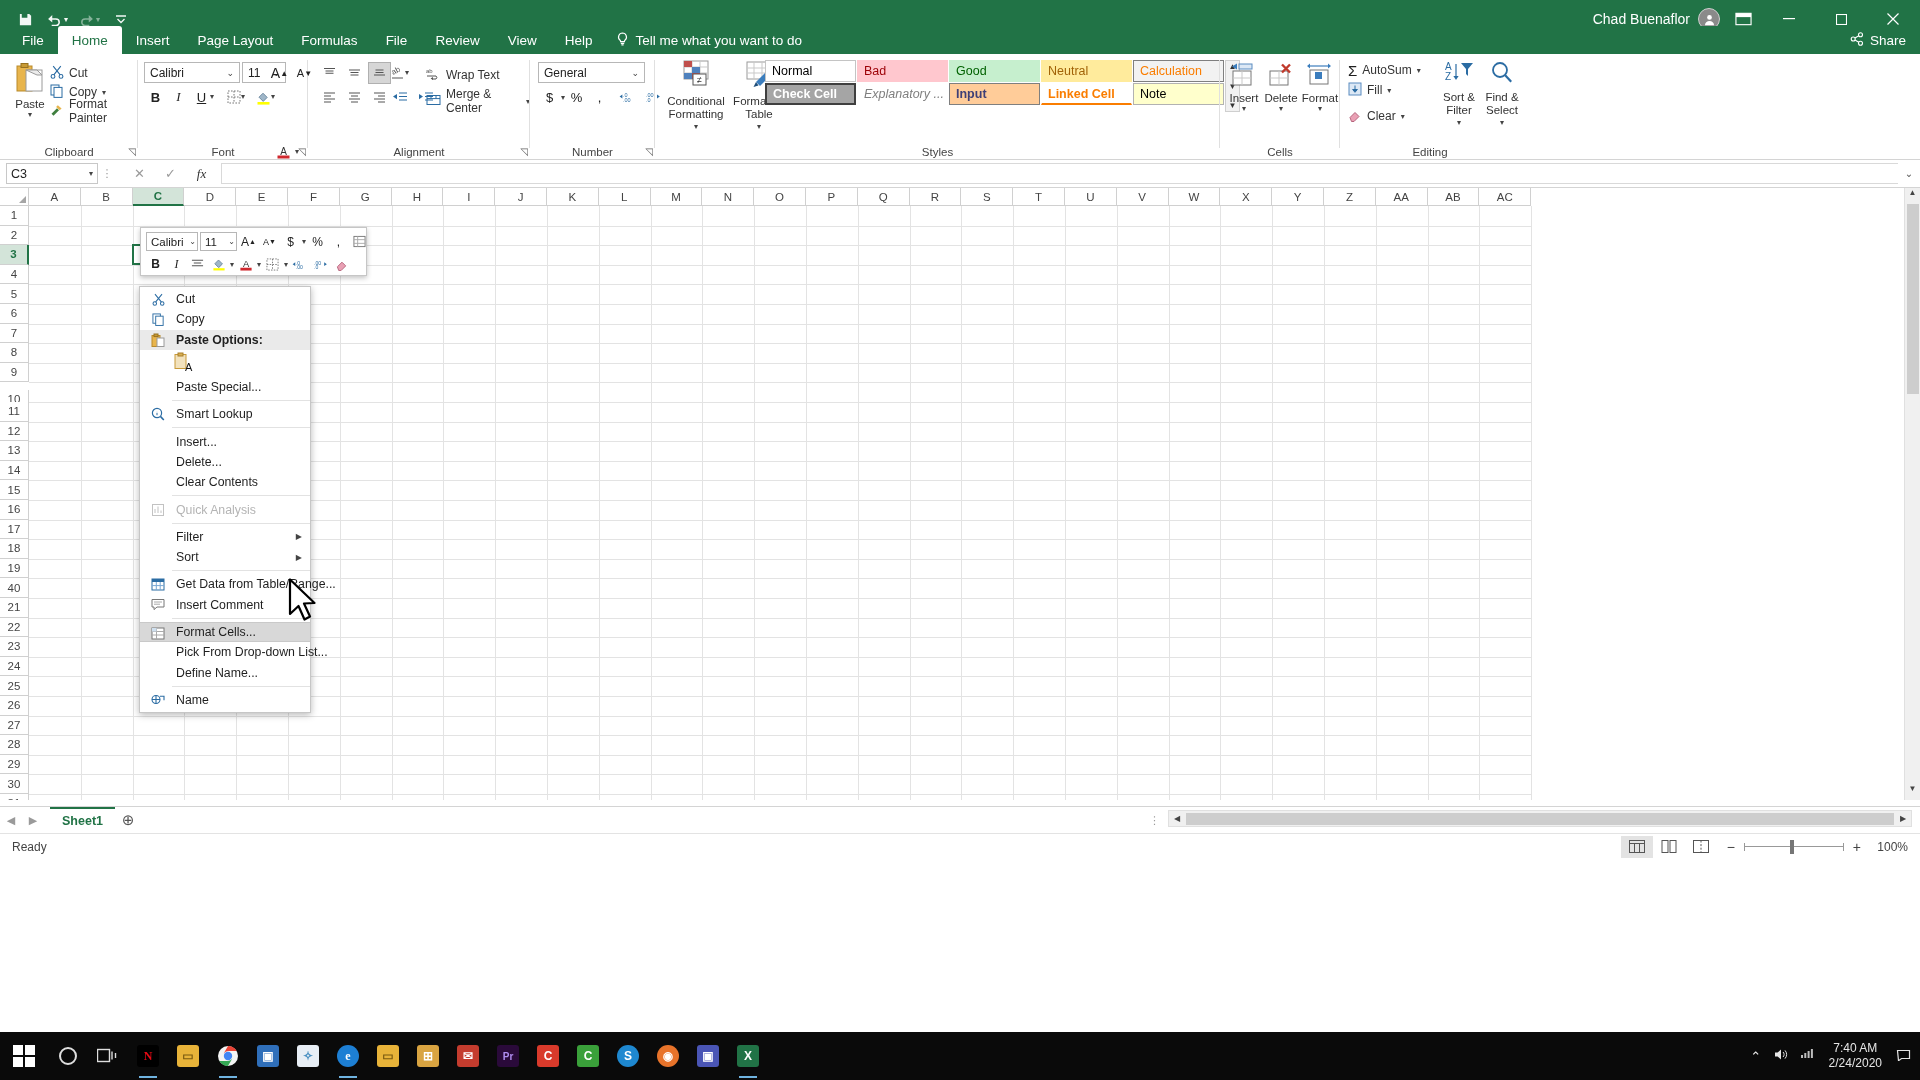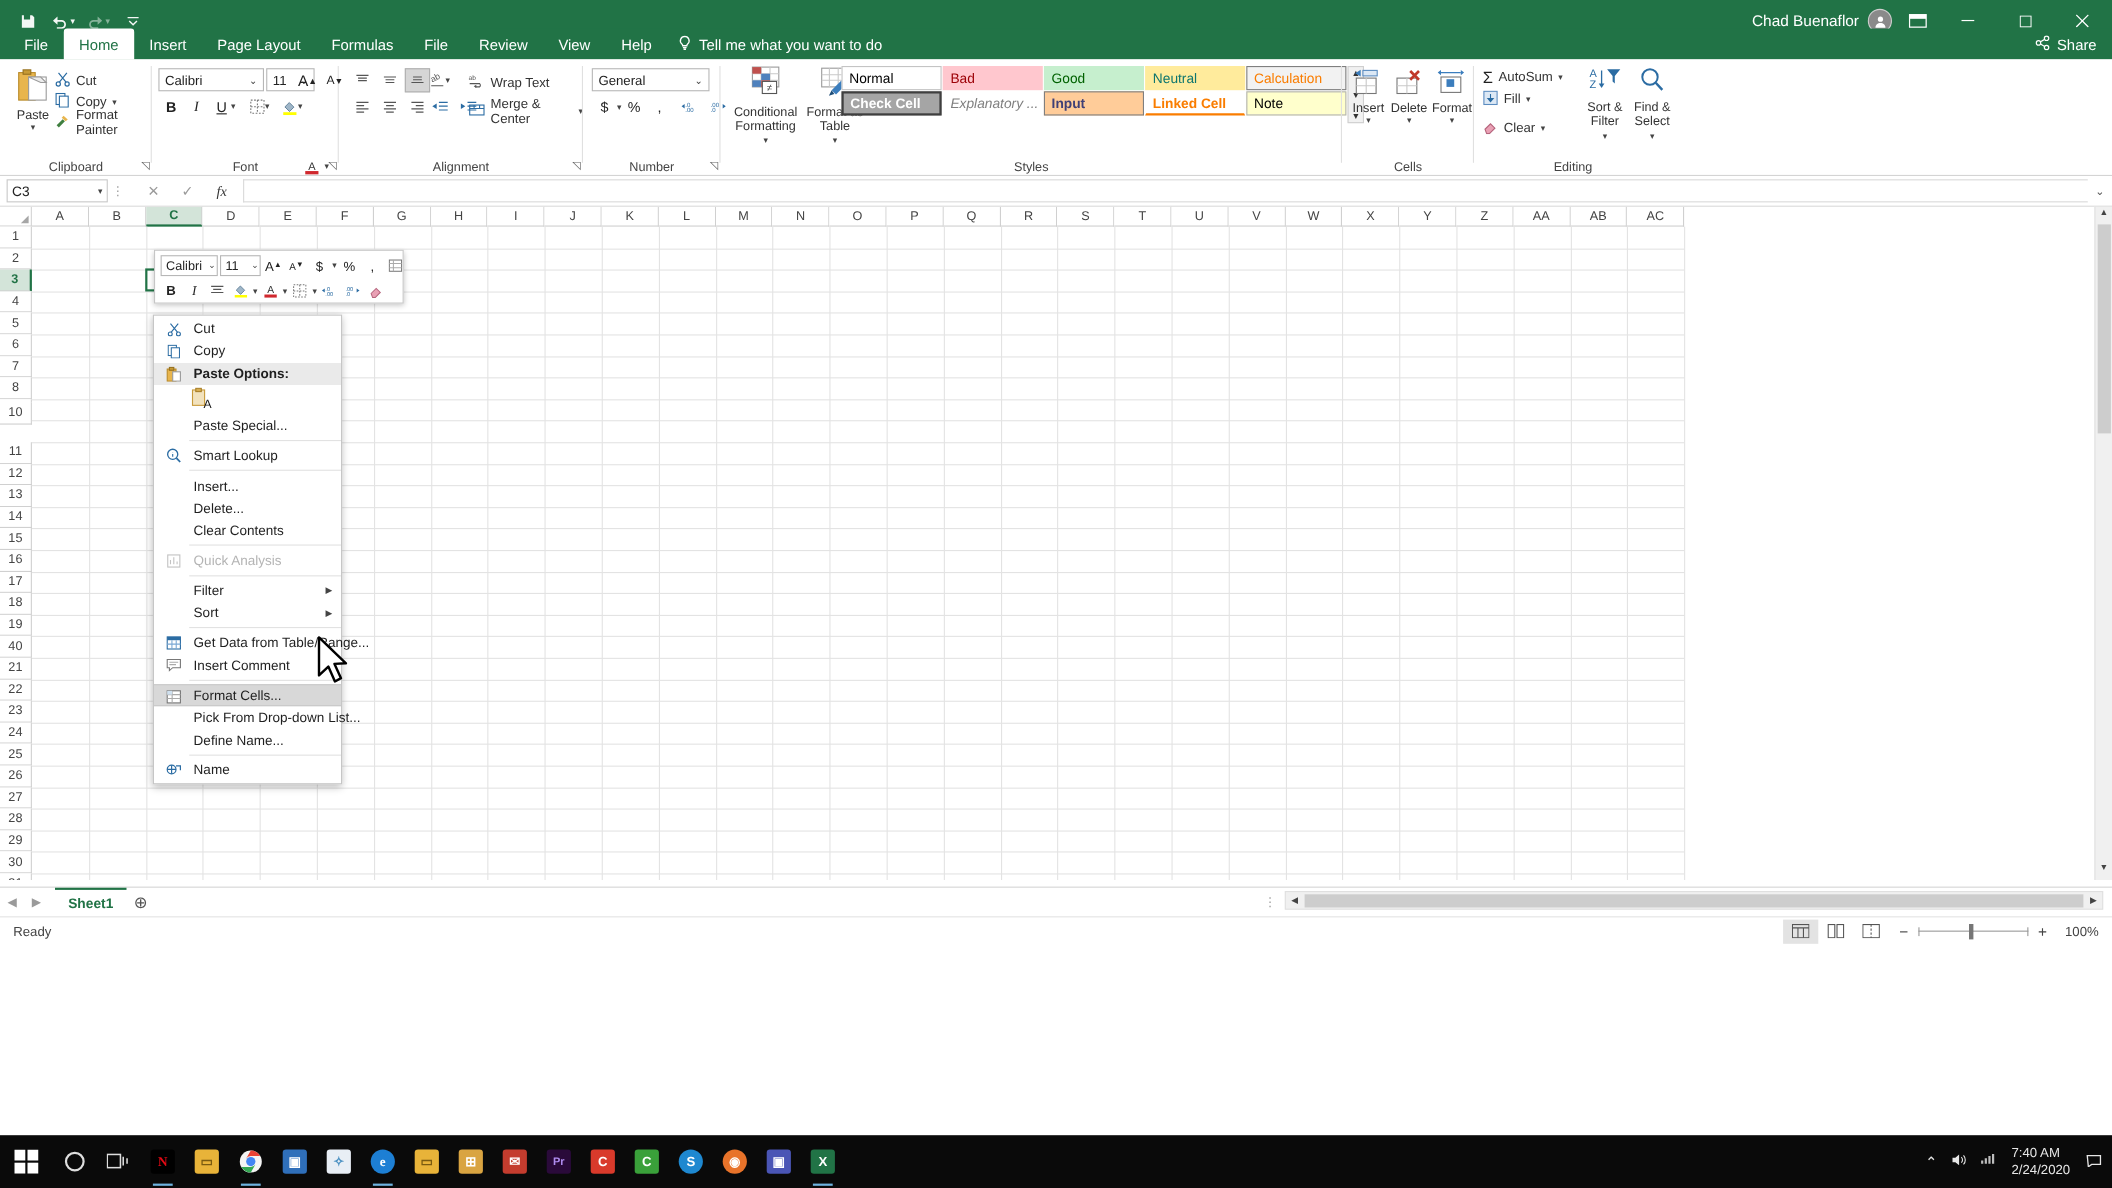--- a/index.html
+++ b/index.html
@@ -234,21 +234,21 @@
   }
   .tbicon {
     width:40px; height:48px; display:flex; align-items:center; justify-content:center; position:relative;
   }
   .tbicon .sq { width:22px; height:22px; border-radius:3px; display:flex;align-items:center;justify-content:center;
                 font-size:12px; color:#fff; font-weight:700; }
   .tbicon.run:after{ content:""; position:absolute; bottom:2px; left:50%; transform:translateX(-50%);
                      width:18px; height:2px; background:#6fb3e0; }
   .tray { margin-left:auto; display:flex; align-items:center; gap:0; color:#e6e6e6; font-size:12px; padding-right:4px;}
   .tray .ti { width:26px; text-align:center; font-size:13px; }
-  .clock { text-align:left; line-height:1.25; font-size:12px; padding:0 8px; }
+  .clock { text-align:center; line-height:1.25; font-size:12px; padding:0 8px; }
 
   
   .cursor { position:absolute; left:288px; top:578px; z-index:80; pointer-events:none; }
 </style>
 </head>
 <body>
 
 <div class="app">
 
   <div class="titlebar">
@@ -594,21 +594,21 @@
         <div style="position:absolute;left:0;top:0;display:flex;gap:1px;">
           <div class="stylecell" style="background:#ffffff;color:#000;border-color:#c4c4c4;">
             <span>Normal</span>
           </div>
           <div class="stylecell" style="background:#ffc7ce;color:#9c0006;">
             <span>Bad</span>
           </div>
           <div class="stylecell" style="background:#c6efce;color:#006100;">
             <span>Good</span>
           </div>
-          <div class="stylecell" style="background:#ffeb9c;color:#0f766e;">
+          <div class="stylecell" style="background:#ffeb9c;color:#a16207;">
             <span>Neutral</span>
           </div>
           <div class="stylecell" style="background:#f2f2f2;color:#fa7d00;border-color:#7f7f7f;">
             <span>Calculation</span>
           </div>
         </div>
         <div style="position:absolute;left:0;top:23px;display:flex;gap:1px;">
           <div class="stylecell" style="background:#a5a5a5;color:#fff;border:2px solid #3f3f3f;font-weight:600;">
             <span>Check Cell</span>
           </div>
@@ -778,21 +778,21 @@
     <div class="rowhdr" id="rowhdr">
         <div class="rh" style="top: 0px;">1</div>
         <div class="rh" style="top: 19.6px;">2</div>
         <div class="rh sel" style="top: 39.2px;">3</div>
         <div class="rh" style="top: 58.8px;">4</div>
         <div class="rh" style="top: 78.4px;">5</div>
         <div class="rh" style="top: 98px;">6</div>
         <div class="rh" style="top: 117.6px;">7</div>
         <div class="rh" style="top: 137.2px;">8</div>
         <div class="rh" style="top: 156.8px;">9</div>
-        <div class="rh" style="top: 160px;">10</div>
+        <div class="rh" style="top: 184px;">10</div>
         <div class="rh" style="top: 196px;">11</div>
         <div class="rh" style="top: 215.6px;">12</div>
         <div class="rh" style="top: 235.2px;">13</div>
         <div class="rh" style="top: 254.8px;">14</div>
         <div class="rh" style="top: 274.4px;">15</div>
         <div class="rh" style="top: 294px;">16</div>
         <div class="rh" style="top: 313.6px;">17</div>
         <div class="rh" style="top: 333.2px;">18</div>
         <div class="rh" style="top: 352.8px;">19</div>
         <div class="rh" style="top: 372.4px;">40</div>

